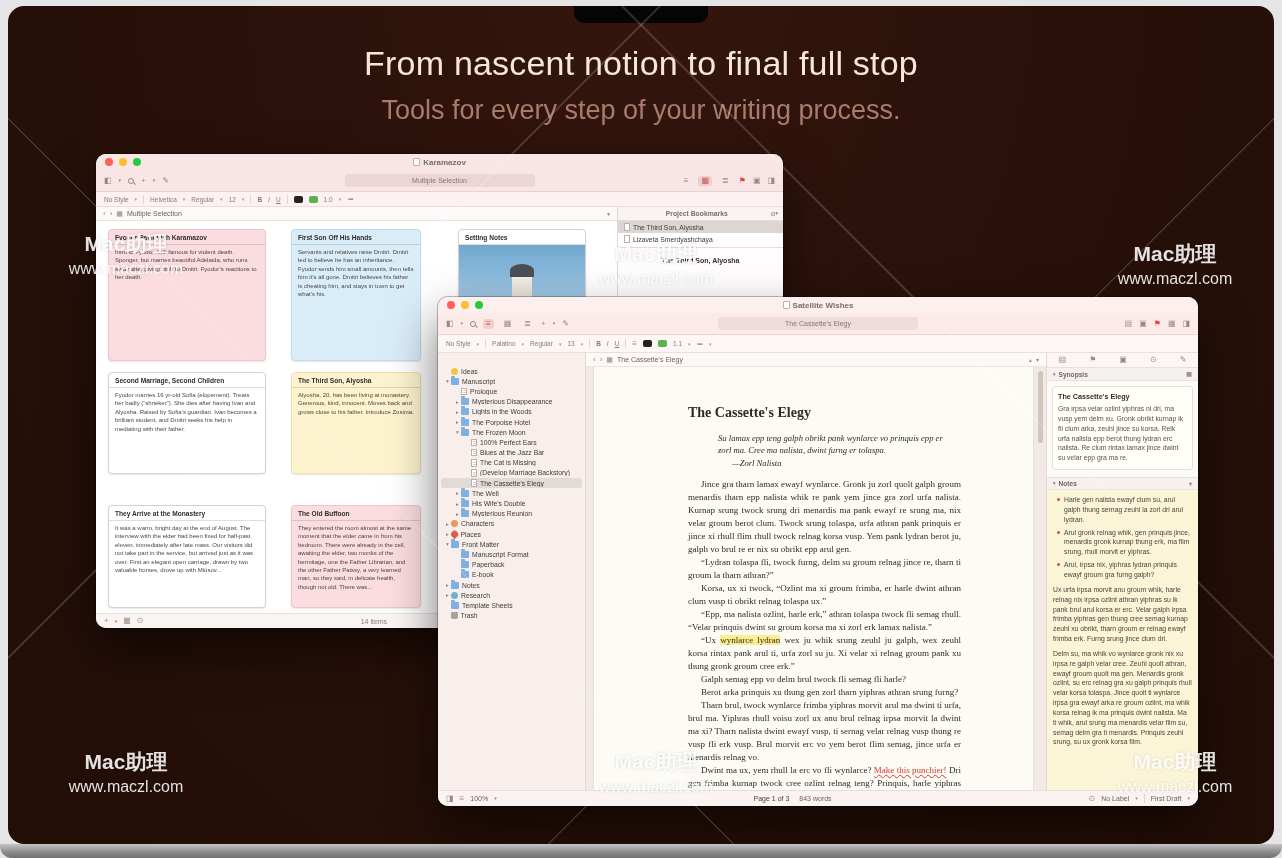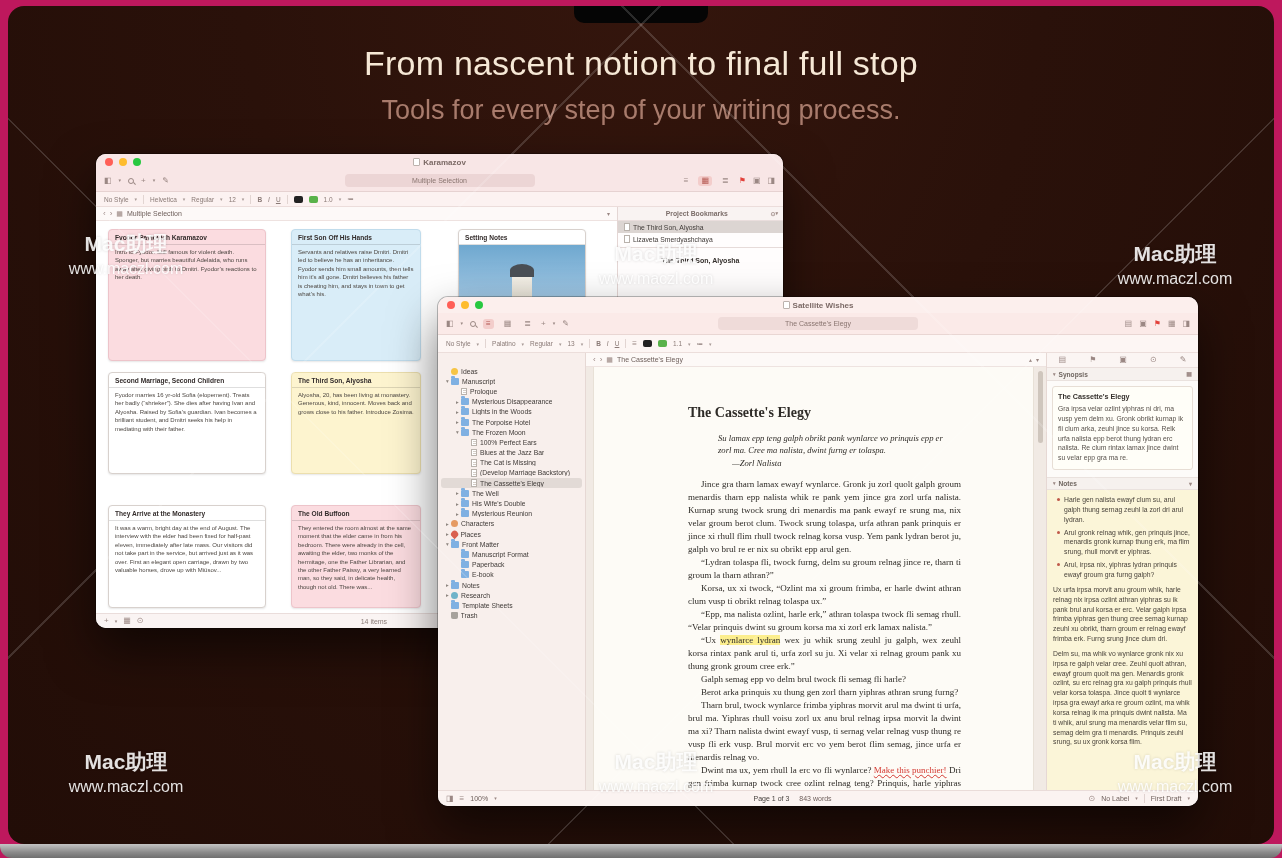--- a/index.html
+++ b/index.html
@@ -1,17 +1,17 @@
 <!DOCTYPE html>
 <html><head>
 <meta charset="utf-8">
 <style>
   * { margin:0; padding:0; box-sizing:border-box; }
   body { background:#000; font-family:"Liberation Sans", sans-serif; }
-  .canvas { position:relative; width:1282px; height:858px; background:#be185d; overflow:hidden; }
+  .canvas { position:relative; width:1282px; height:858px; background:#e5e5e5; overflow:hidden; }
 
   
   .screen { position:absolute; left:8px; top:6px; right:8px; bottom:14px;
             background:radial-gradient(ellipse at 50% -10%, #35160d 0%, #2a110a 45%, #220d07 100%);
             border-radius:16px; overflow:hidden; }
   .deck { position:absolute; left:0; right:0; bottom:0; height:14px;
           background:linear-gradient(#c4c4c4,#8a8a8a 60%,#6f6f6f); border-radius:0 0 12px 12px; }
   .notch { position:absolute; top:6px; left:50%; transform:translateX(-50%);
            width:134px; height:17px; background:#050505; border-radius:0 0 10px 10px; z-index:5; }
 

